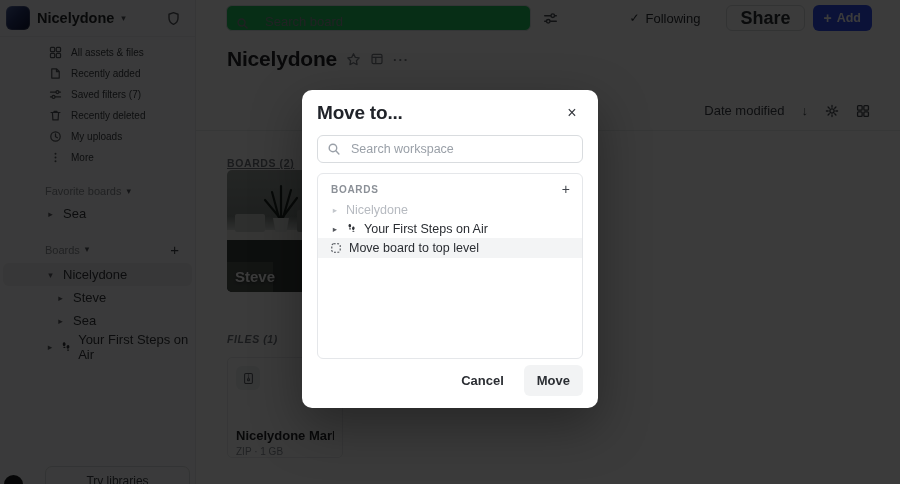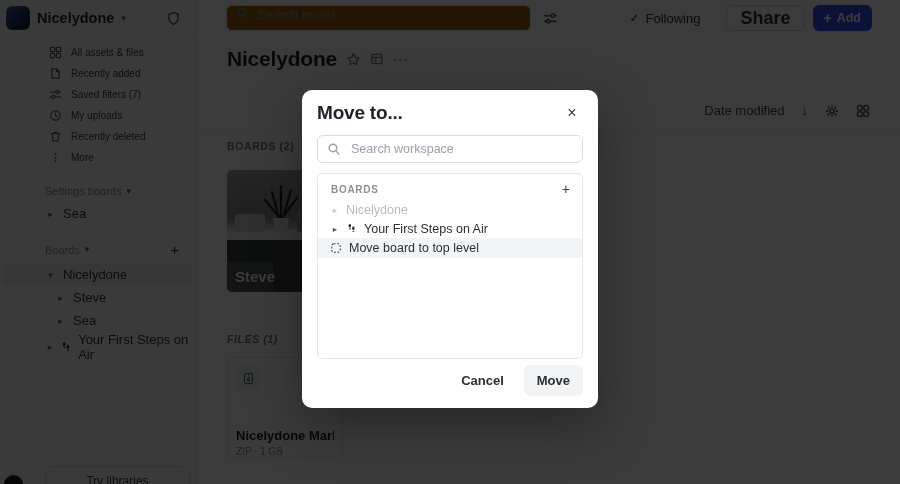--- a/index.html
+++ b/index.html
@@ -37,22 +37,22 @@
   .row-steps .ico{color:#34373c;margin:0 -2px;}
   .try-btn{position:absolute;left:45px;top:466px;width:143px;height:28px;border:1px solid #d9dbde;
            border-radius:7px;background:#fbfbfc;font-size:12px;color:#3f434a;
            display:flex;align-items:center;justify-content:center;cursor:pointer;}
   .help-bubble{position:absolute;left:4px;top:475px;width:19px;height:19px;border-radius:50%;
                background:#1b1d21;}
 
   
   .topbar{position:absolute;left:196px;top:0;right:0;height:36px;display:flex;align-items:center;
           padding:0 28px 0 30px;box-sizing:border-box;background:#fff;}
-  .search{width:305px;height:26px;border:1px solid #e1e3e7;background:#a16207;border-radius:6px;
-          display:flex;align-items:flex-start;gap:6px;padding:0 9px;box-sizing:border-box;}
+  .search{width:305px;height:26px;border:1px solid #e1e3e7;background:#22c55e;border-radius:6px;
+          display:flex;align-items:flex-end;gap:14px;padding:0 9px;box-sizing:border-box;}
   .search .ico{color:#878c94;}
   .search input{border:none;outline:none;background:transparent;font-size:13px;flex:1;
                 font-family:"Liberation Sans",sans-serif;color:#26282b;}
   .search input::placeholder{color:#8d929a;}
   .tb-filter{margin-left:12px;color:#4a4e55;cursor:pointer;}
   .topbar .spacer{flex:1;}
   .following{display:flex;align-items:center;gap:6px;font-size:13px;color:#2e3136;cursor:pointer;}
   .check{font-size:12px;color:#2e3136;}
   .btn-share{margin-left:26px;height:26px;padding:0 13px;border:1px solid #d7dadd;border-radius:6px;
              background:#fff;font-size:18px;font-weight:600;color:#2e3136;display:flex;
@@ -67,21 +67,21 @@
   .board-title{font-size:21px;font-weight:700;color:#24262a;margin:0;letter-spacing:-.2px;}
   .title-row .ico{color:#7c8088;cursor:pointer;}
   .dots-h{color:#7c8088;font-size:13px;font-weight:700;letter-spacing:1px;cursor:pointer;}
   .board-desc{margin:8px 0 0 31px;font-size:13px;color:#53575d;}
   .toolbar{position:absolute;top:67px;right:30px;display:flex;align-items:center;gap:17px;
            font-size:13px;color:#3f434a;}
   .toolbar .ico{color:#44484f;cursor:pointer;}
   .toolbar .arrow{font-size:13px;cursor:pointer;}
   .content-divider{position:absolute;top:94px;left:0;right:0;border-top:1px solid #e9ebee;}
   .seclab{position:absolute;left:31px;font-size:10.5px;font-weight:700;letter-spacing:.6px;color:#73777e;}
-  .sec-boards{top:104px;}
+  .sec-boards{top:121px;text-decoration:underline;}
   .sec-files{top:297px;font-style:italic;}
   .board-card{position:absolute;left:31px;top:134px;width:115px;height:122px;border-radius:5px;
               overflow:hidden;cursor:pointer;
               background:linear-gradient(180deg,#9ba29e 0%,#848c88 38%,#dfe2de 52%,#5a615d 62%,#2e3434 100%);}
   .board-card svg{position:absolute;left:0;top:0;}
   .board-card-label{position:absolute;left:8px;bottom:7px;color:#fff;font-size:15px;font-weight:600;
                     text-shadow:0 1px 3px rgba(0,0,0,.45);}
   .file-card{position:absolute;left:31px;top:321px;width:116px;height:101px;border:1px solid #e8eaec;
              border-radius:5px;background:#fff;box-sizing:border-box;padding:8px;cursor:pointer;}
   .zip-box{width:24px;height:24px;border-radius:6px;background:#eef0f2;display:flex;
@@ -200,49 +200,49 @@
               <line x1="1.8" y1="5" x2="14.2" y2="5"></line>
               <circle cx="10.4" cy="5" r="1.8" fill="#fbfbfc"></circle>
               <line x1="1.8" y1="11" x2="14.2" y2="11"></line>
               <circle cx="5.6" cy="11" r="1.8" fill="#fbfbfc"></circle>
             </svg>
         </span>
         <span>Saved filters (7)</span>
       </div>
       <div class="menu-item">
         <span class="ico">
+          <svg width="13" height="13" viewBox="0 0 16 16" fill="none" stroke="currentColor" stroke-width="1.5" stroke-linecap="round" stroke-linejoin="round">
+              <path d="M2.5 4.3h11M6.2 4.3V2.8h3.6v1.5M4.2 4.3l.6 9.2h6.4l.6-9.2"></path>
+            </svg>
+        </span>
+        <span>Recently deleted</span>
+      </div>
+      <div class="menu-item">
+        <span class="ico">
           <svg width="13" height="13" viewBox="0 0 16 16" fill="none" stroke="currentColor" stroke-width="1.5" stroke-linecap="round">
               <circle cx="8" cy="8" r="5.8"></circle>
               <path d="M8 4.8v3.4l2.3 1.4"></path>
             </svg>
         </span>
         <span>My uploads</span>
-      </div>
-      <div class="menu-item">
-        <span class="ico">
-          <svg width="13" height="13" viewBox="0 0 16 16" fill="none" stroke="currentColor" stroke-width="1.5" stroke-linecap="round" stroke-linejoin="round">
-              <path d="M2.5 4.3h11M6.2 4.3V2.8h3.6v1.5M4.2 4.3l.6 9.2h6.4l.6-9.2"></path>
-            </svg>
-        </span>
-        <span>Recently deleted</span>
       </div>
       <div class="menu-item">
         <span class="ico">
           <svg width="13" height="13" viewBox="0 0 16 16" fill="currentColor">
               <circle cx="8" cy="3.4" r="1.2"></circle>
               <circle cx="8" cy="8" r="1.2"></circle>
               <circle cx="8" cy="12.6" r="1.2"></circle>
             </svg>
         </span>
         <span>More</span>
       </div>
     </div>
 
     <div class="sec-label">
-      <span>Settings boards</span>
+      <span>Favorite boards</span>
       <span class="caret">▾</span>
     </div>
     <div class="tree-row row-fav">
       <span class="tcaret">▸</span>
       <span>Sea</span>
     </div>
 
     <div class="sec-label">
       <span>Boards</span>
       <span class="caret">▾</span>

